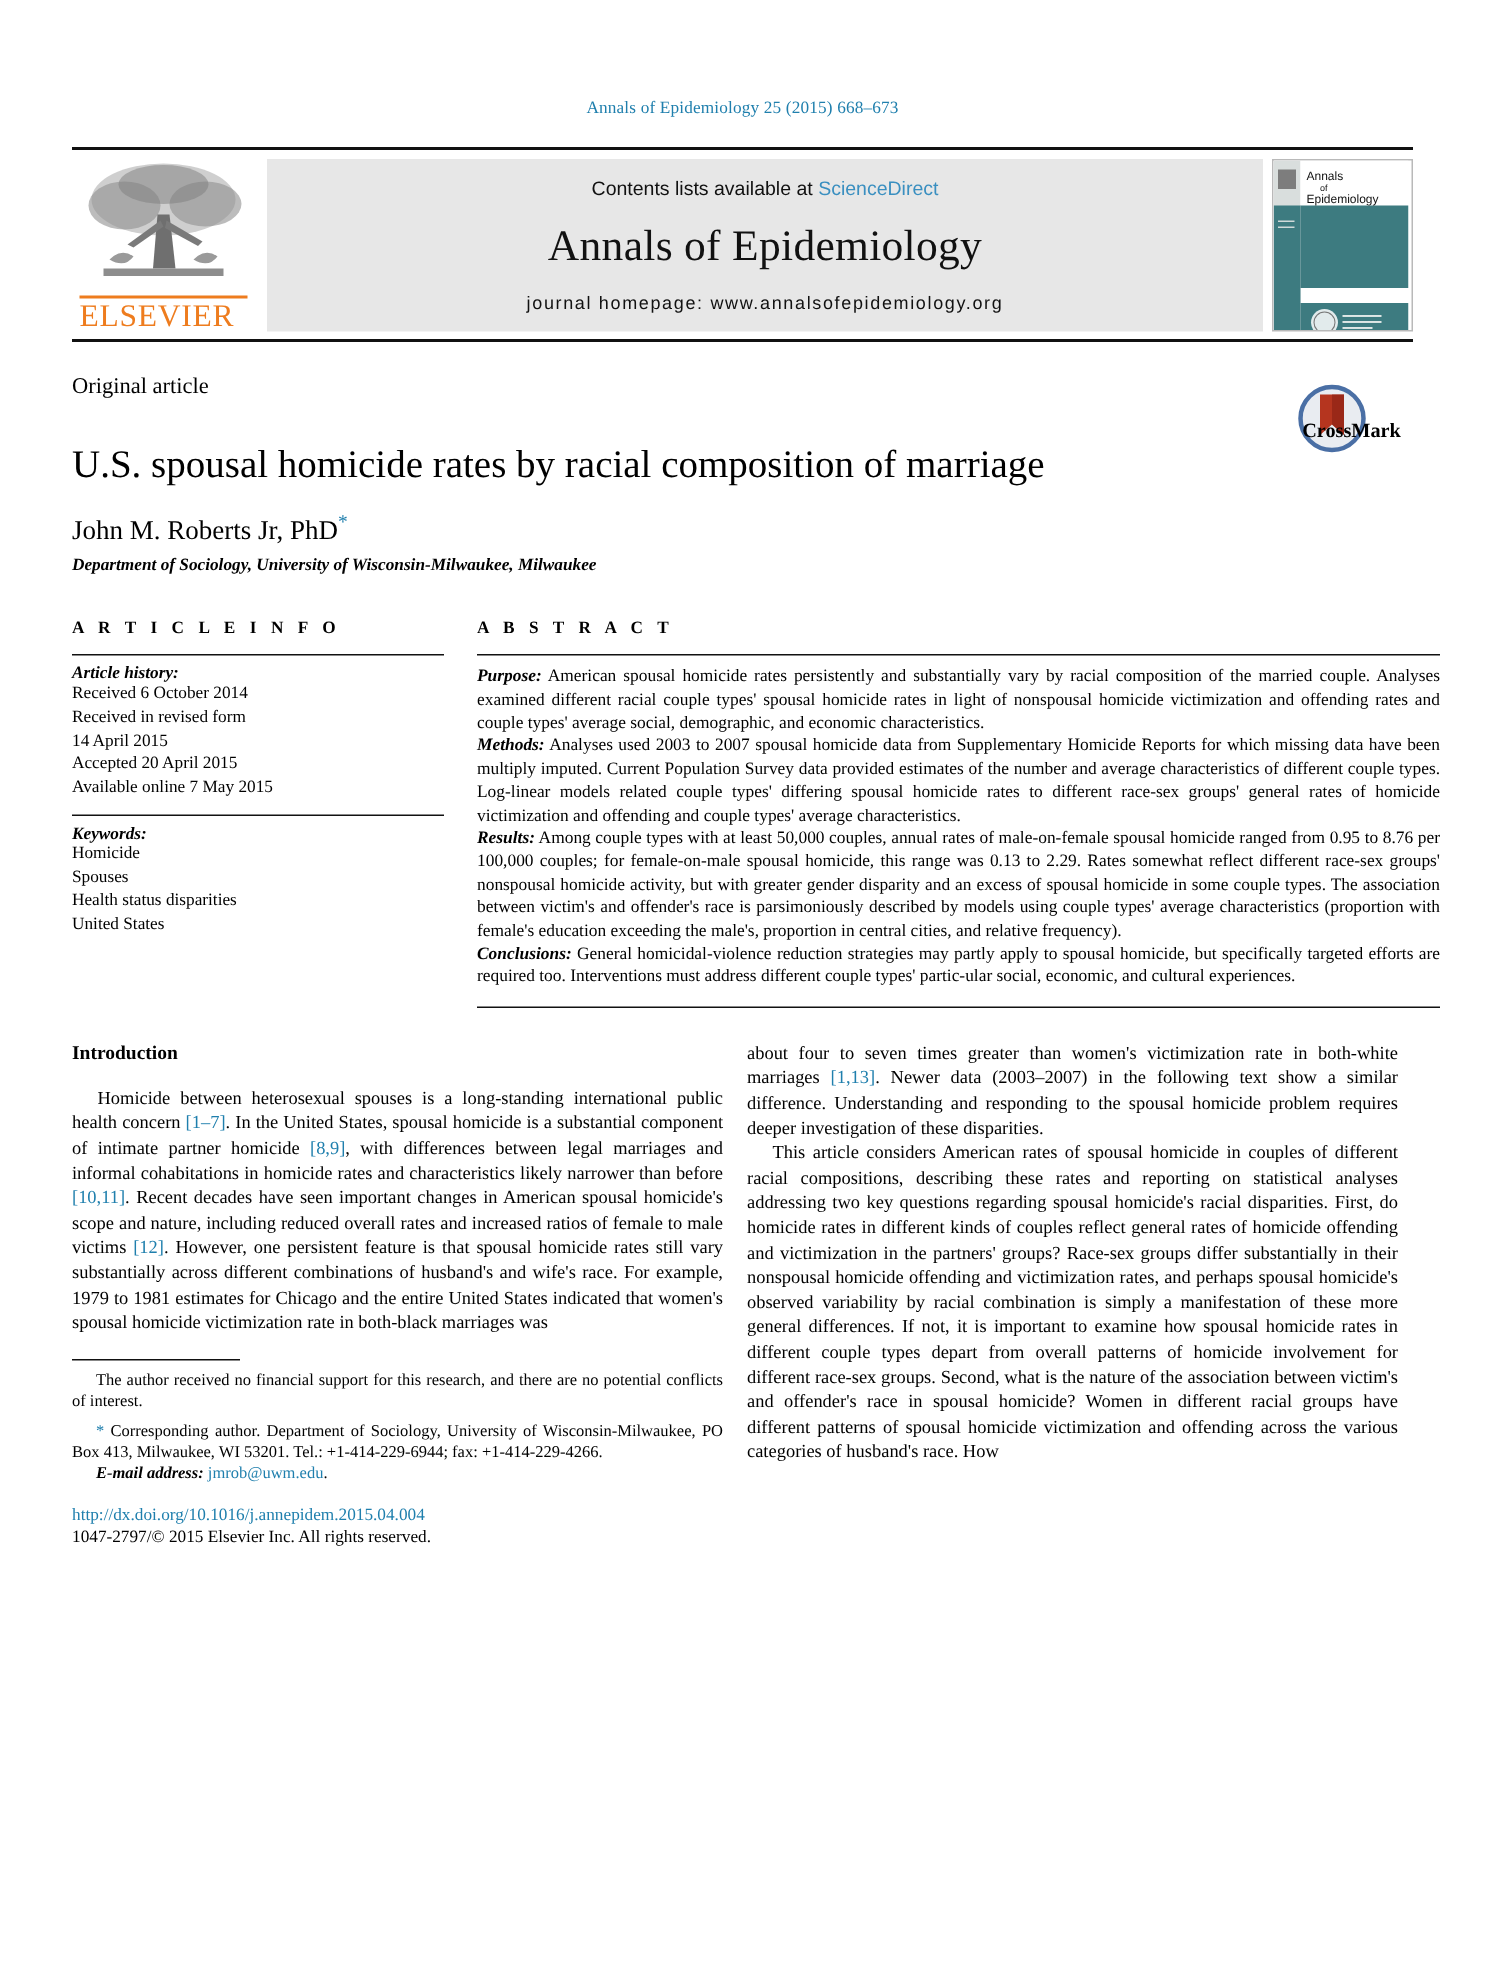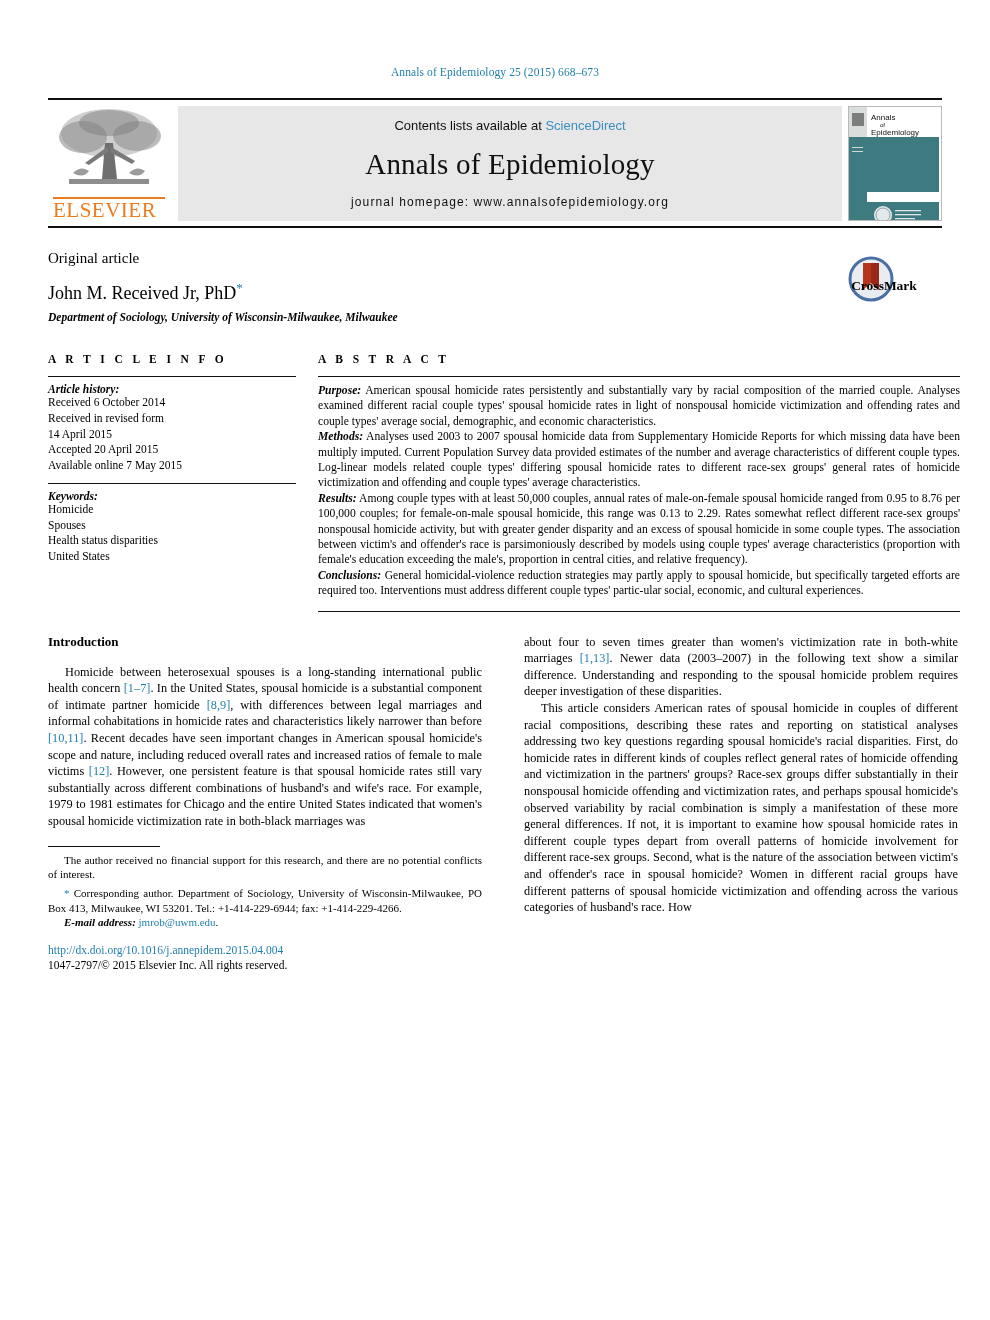--- a/index.html
+++ b/index.html
@@ -105,21 +105,21 @@
   }
 
   
   .article-head {
     margin: 22px 48px 0 48px;
     position: relative;
   }
   .article-type {
     font-size: 15px;
     font-family: "Liberation Serif", serif;
-    margin-bottom: 13px;
+    margin-bottom: 28px;
   }
   .article-title {
     font-size: 26px;
     line-height: 1.12;
     font-family: "Liberation Serif", serif;
     margin: 0 0 16px 0;
     max-width: 760px;
     font-weight: normal;
   }
   .author-line {
@@ -129,21 +129,21 @@
   }
   .author-line .star { color: #1f7fad; font-size: 13px; vertical-align: super; }
   .affiliation {
     font-size: 11.5px;
     font-style: italic;
     font-weight: bold;
     font-family: "Liberation Serif", serif;
   }
   .crossmark {
     position: absolute;
-    right: 17px;
+    right: 0;
     top: 6px;
     width: 108px;
     text-align: center;
   }
   .crossmark-label {
     font-size: 13.5px;
     font-weight: bold;
     font-family: "Liberation Serif", serif;
     margin-top: -28px;
     margin-left: 26px;
@@ -194,21 +194,21 @@
     margin-top: 10px;
     font-family: "Liberation Serif", serif;
   }
   .abstract-bottom-rule {
     border-top: 1.6px solid #111;
     margin: 12px 0 0 0;
   }
   .body-cols {
     margin: 22px 48px 0 48px;
     display: flex;
-    gap: 42px;
+    gap: 16px;
     position: relative;
   }
   .bcol { width: 434px; flex: 0 0 434px; position: relative; }
   h2.sec-title {
     font-size: 13px;
     font-weight: bold;
     font-family: "Liberation Serif", serif;
     margin: 0 0 14px 0;
   }
   p.body-p {
@@ -306,22 +306,23 @@
         <rect x="46" y="107" width="26" height="1.3" fill="#dfe7e6"></rect>
         <rect x="46" y="111" width="20" height="1.3" fill="#dfe7e6"></rect>
         <rect x="3" y="40" width="11" height="1" fill="#cfdad9"></rect>
         <rect x="3" y="44" width="11" height="1" fill="#cfdad9"></rect>
       </svg>
     </div>
   </div>
 
   <div class="article-head">
     <div class="article-type">Original article</div>
+    <h1 class="article-title">U.S. spousal homicide rates by racial composition of marriage</h1>
     <div class="author-line">
-      <span>John M. Received Jr, PhD</span><span class="star">*</span>
+      <span>John M. Roberts Jr, PhD</span><span class="star">*</span>
     </div>
     <div class="affiliation">Department of Sociology, University of Wisconsin-Milwaukee, Milwaukee</div>
 
     <div class="crossmark">
       <svg width="46" height="46" viewBox="0 0 46 46">
         <circle cx="23" cy="23" r="21" fill="#e9ecf1" stroke="#4a6fa5" stroke-width="3"></circle>
         <path d="M15 7 h16 v27 l-8 -7 l-8 7 Z" fill="#b5351f"></path>
         <path d="M23 7 h8 v27 l-8 -7 Z" fill="#8e2416" opacity="0.7"></path>
       </svg>
       <div class="crossmark-label">CrossMark</div>

